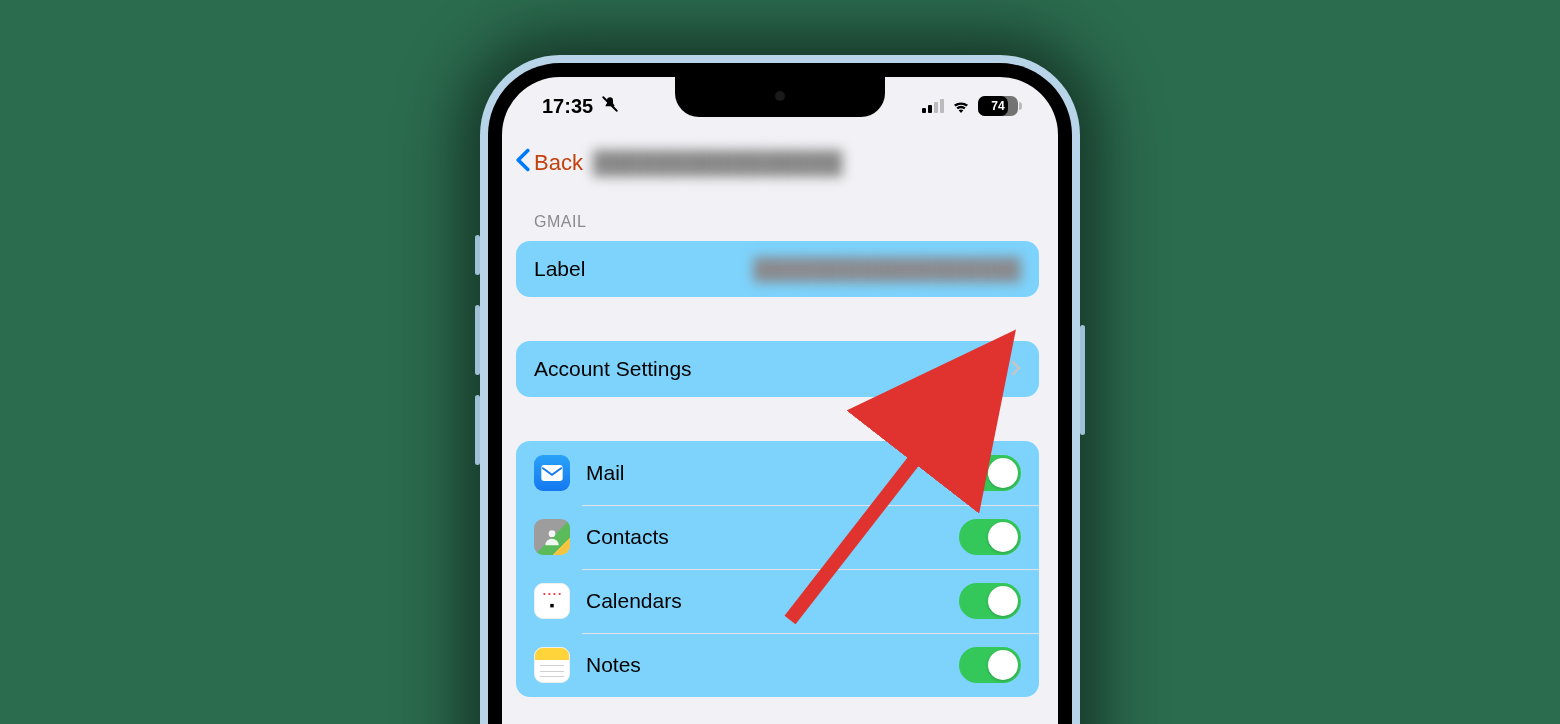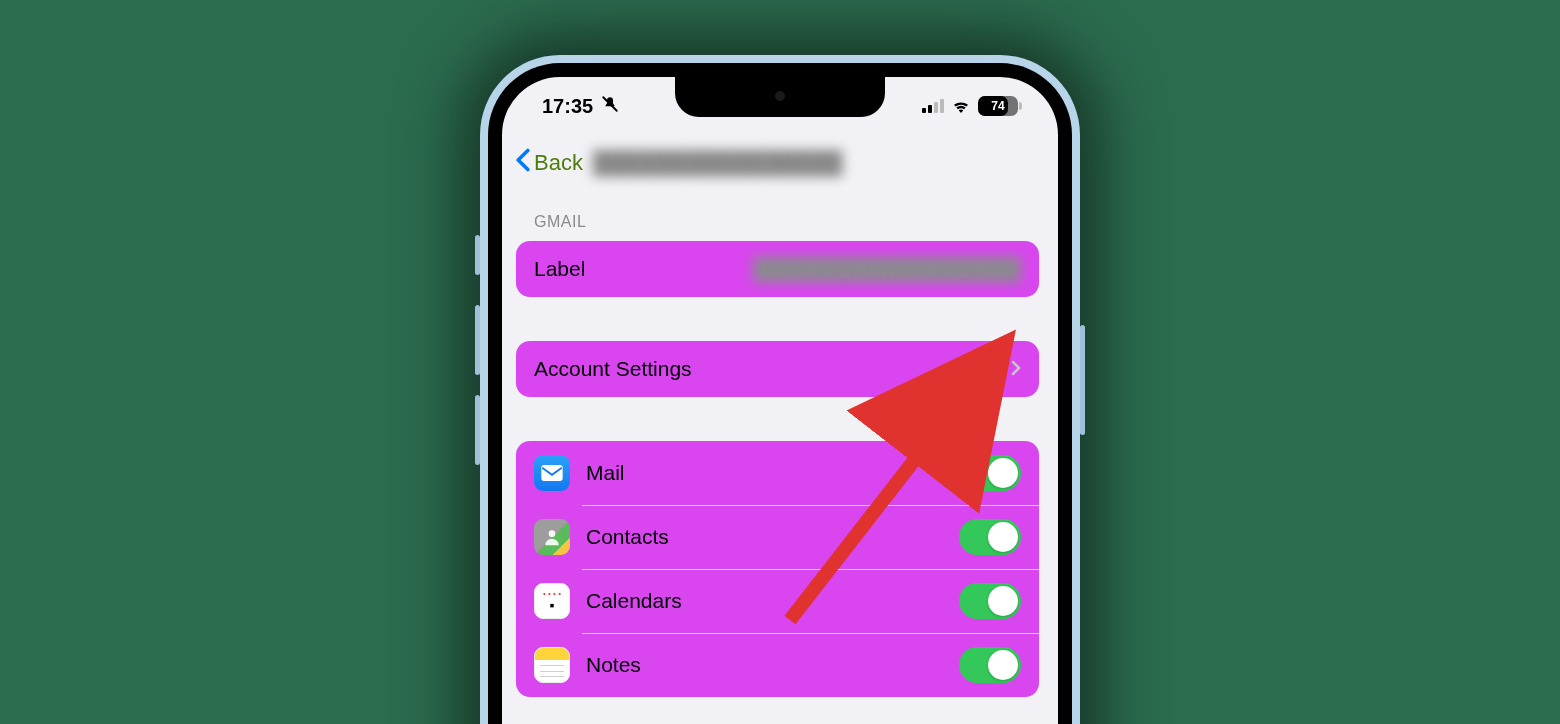--- a/index.html
+++ b/index.html
@@ -97,27 +97,27 @@
   width:3px;height:8px;border-radius:0 3px 3px 0;background:#bbb;
 }
 
 
 .navbar {
   height: 56px;
   display:flex;align-items:center;
   padding: 0 12px;
   font-size: 22px;
 }
-.back { color:#4d7c0f; display:flex;align-items:center;gap:2px;}
+.back { color:#c2410c; display:flex;align-items:center;gap:2px;}
 .nav-title { flex:1; text-align:left; padding-left:10px; color:#888; filter:blur(6px);}
 
 
 .content { padding: 22px 19px 0 14px; }
 .group-label { font-size:16px; color:#8a8a8e; padding: 0 18px 10px 18px; letter-spacing:0.5px;}
-.group { background:#d946ef; border-radius:14px; overflow:hidden; margin-bottom:44px;}
+.group { background:#7dd3fc; border-radius:14px; overflow:hidden; margin-bottom:44px;}
 .row { display:flex; align-items:center; padding:14px 18px; min-height:56px; font-size:21px; color:#000; position:relative;}
 .row + .row::before {
   content:""; position:absolute; top:0; left:66px; right:0; height:1px; background:#e3e3e7;
 }
 .row.noicon + .row.noicon::before,
 .row.noicon::before { left:18px; }
 .row-label { flex:0 0 auto; }
 .row-value { flex:1; text-align:right; color:#8a8a8e; filter:blur(6px); padding-left:20px;}
 .row-chevron { color:#c5c5c8; font-size:20px; padding-left:6px;}
 

